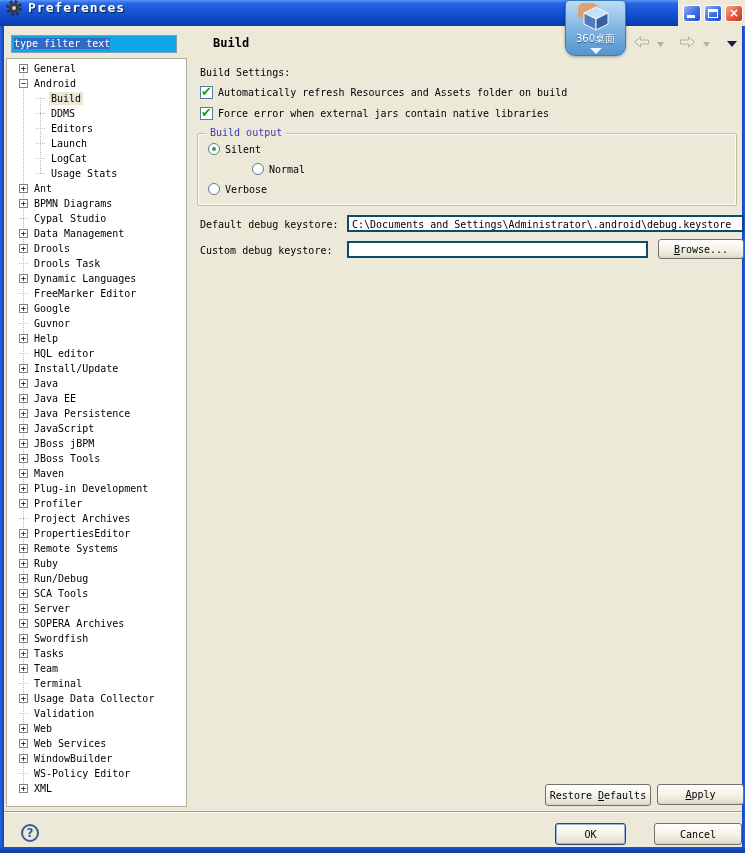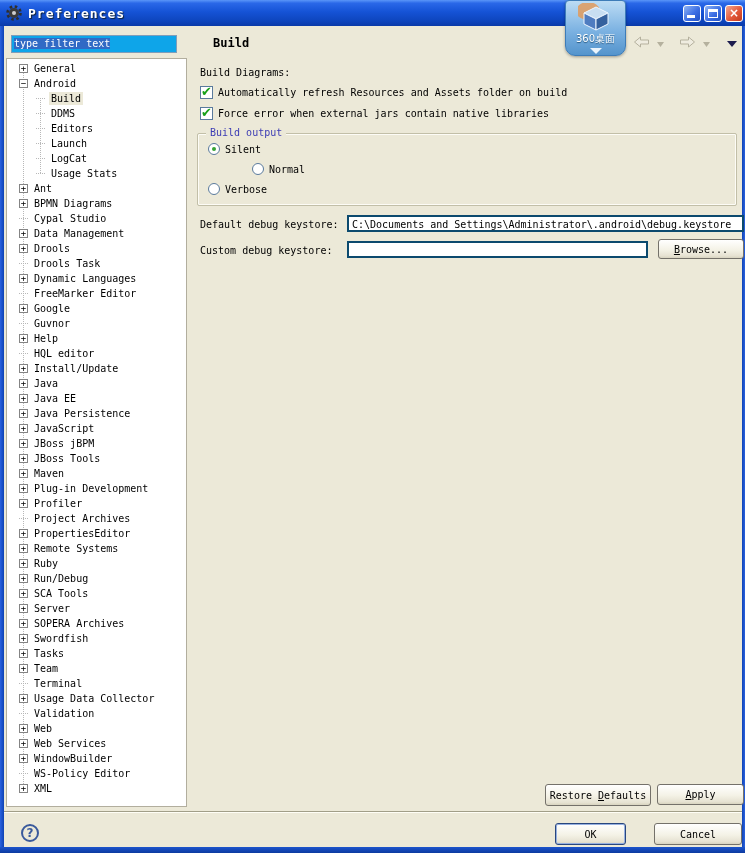--- a/index.html
+++ b/index.html
@@ -1,23 +1,23 @@
 <!DOCTYPE html>
 <html><head>
 <meta charset="utf-8">
 <style>
   * { box-sizing: border-box; margin:0; padding:0; }
   body { margin:0; background:#888; font-family:"DejaVu Sans Mono", monospace; }
   .window { position:relative; width:745px; height:853px; background:#ece9d8; overflow:hidden;
             font-size:10px; color:#000; }
 
   
-  .titlebar { position:absolute; left:0; top:0; width:745px; height:26px;
+  .titlebar { position:absolute; left:0; top:0; width:678px; height:26px;
     background:linear-gradient(180deg,#5a96f8 0%,#2a68e8 12%,#1553d6 45%,#0d44bc 82%,#0a3aa8 100%);
-    display:flex; align-items:center; padding-left:6px; }
+    display:flex; padding-left:6px; }
   .titlebar-title { color:#fff; font-weight:bold; font-size:13px; margin-left:6px;
     text-shadow:1px 1px 1px #123; letter-spacing:1px; }
   .edge-left  { position:absolute; left:0; top:26px; width:4px;  height:827px; background:linear-gradient(90deg,#2a62e0,#0f43b4); }
   .edge-right { position:absolute; right:0; top:26px; width:3px; height:827px; background:linear-gradient(90deg,#0f43b4,#2a62e0); }
   .edge-bottom{ position:absolute; left:0; top:847px; width:745px; height:6px; background:linear-gradient(180deg,#1c54cc,#0c3aa0); }
 
   .winbtn { position:absolute; top:5px; width:18px; height:17px; border:1px solid #fff;
     border-radius:3px; }
   .winbtn.min, .winbtn.max { background:linear-gradient(135deg,#8fb4f4 0%,#3d6fe4 55%,#2050c4 100%); }
   .winbtn.close { background:linear-gradient(135deg,#f4a890 0%,#e4593a 55%,#c23a1c 100%); }
@@ -366,21 +366,21 @@
           <span class="spacer"></span>
           <span class="lab">WS-Policy Editor</span>
         </div>
         <div class="tree-row lvl0">
           <span class="expander">+</span>
           <span class="lab">XML</span>
         </div>
       </div>
   </div>
 
-  <div class="label" style="left:200px; top:67px;">Build Diagrams:</div>
+  <div class="label" style="left:200px; top:67px;">Build Settings:</div>
   <div id="checkbox-rows">
       <div class="cb-row" style="left: 200px; top: 86px;">
         <span class="checkbox">
           <span class="tick">✔</span>
         </span>
         <span>Automatically refresh Resources and Assets folder on build</span>
       </div>
       <div class="cb-row" style="left: 200px; top: 107px;">
         <span class="checkbox">
           <span class="tick">✔</span>

